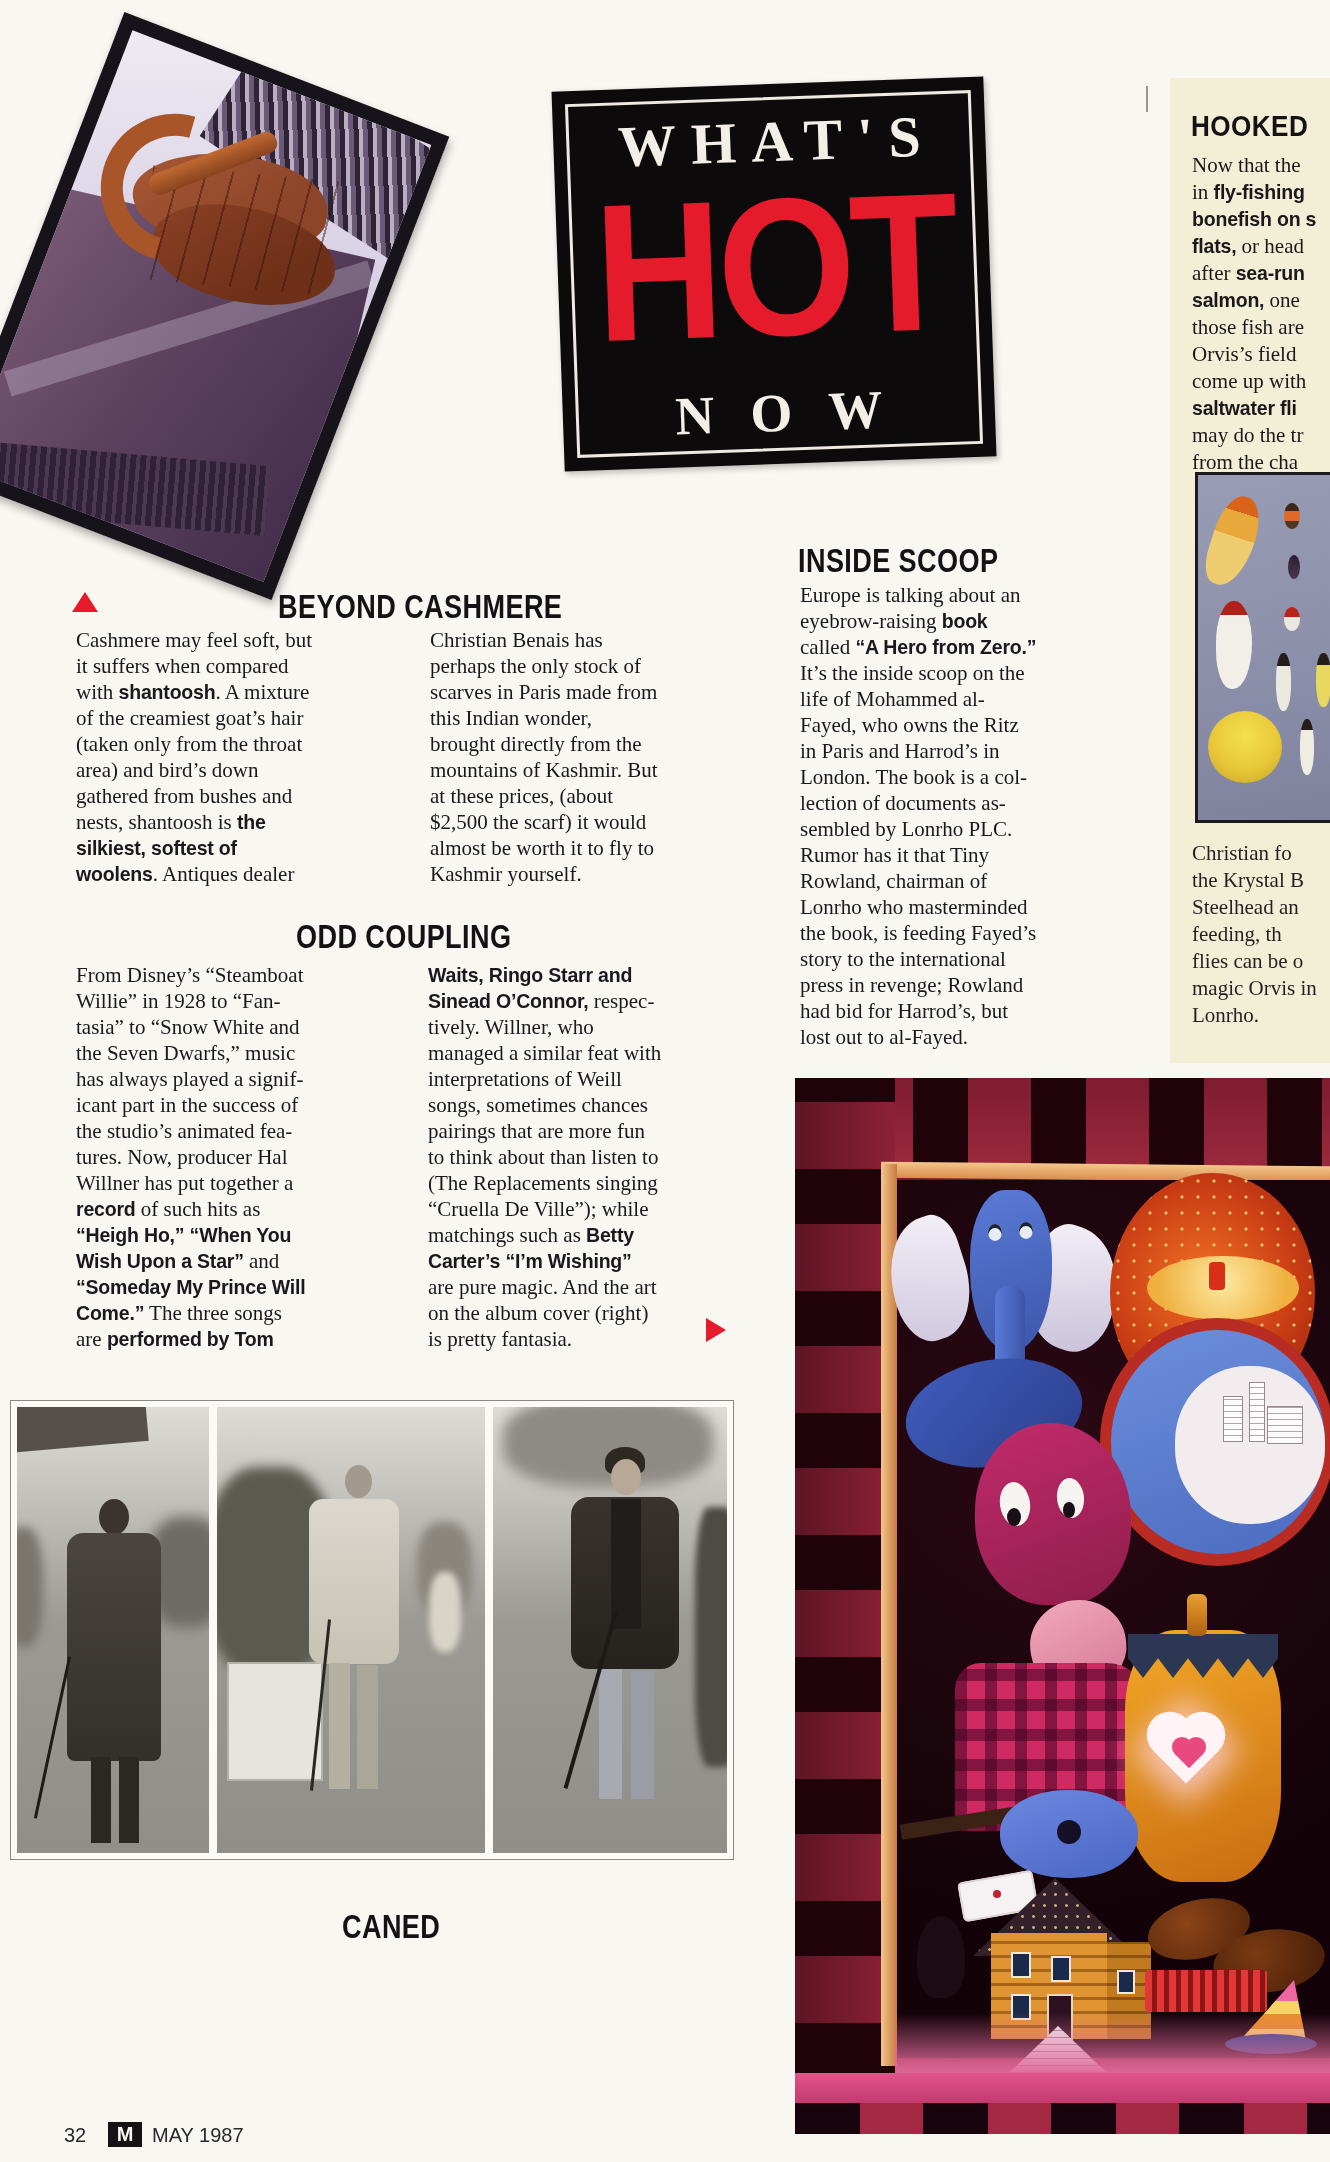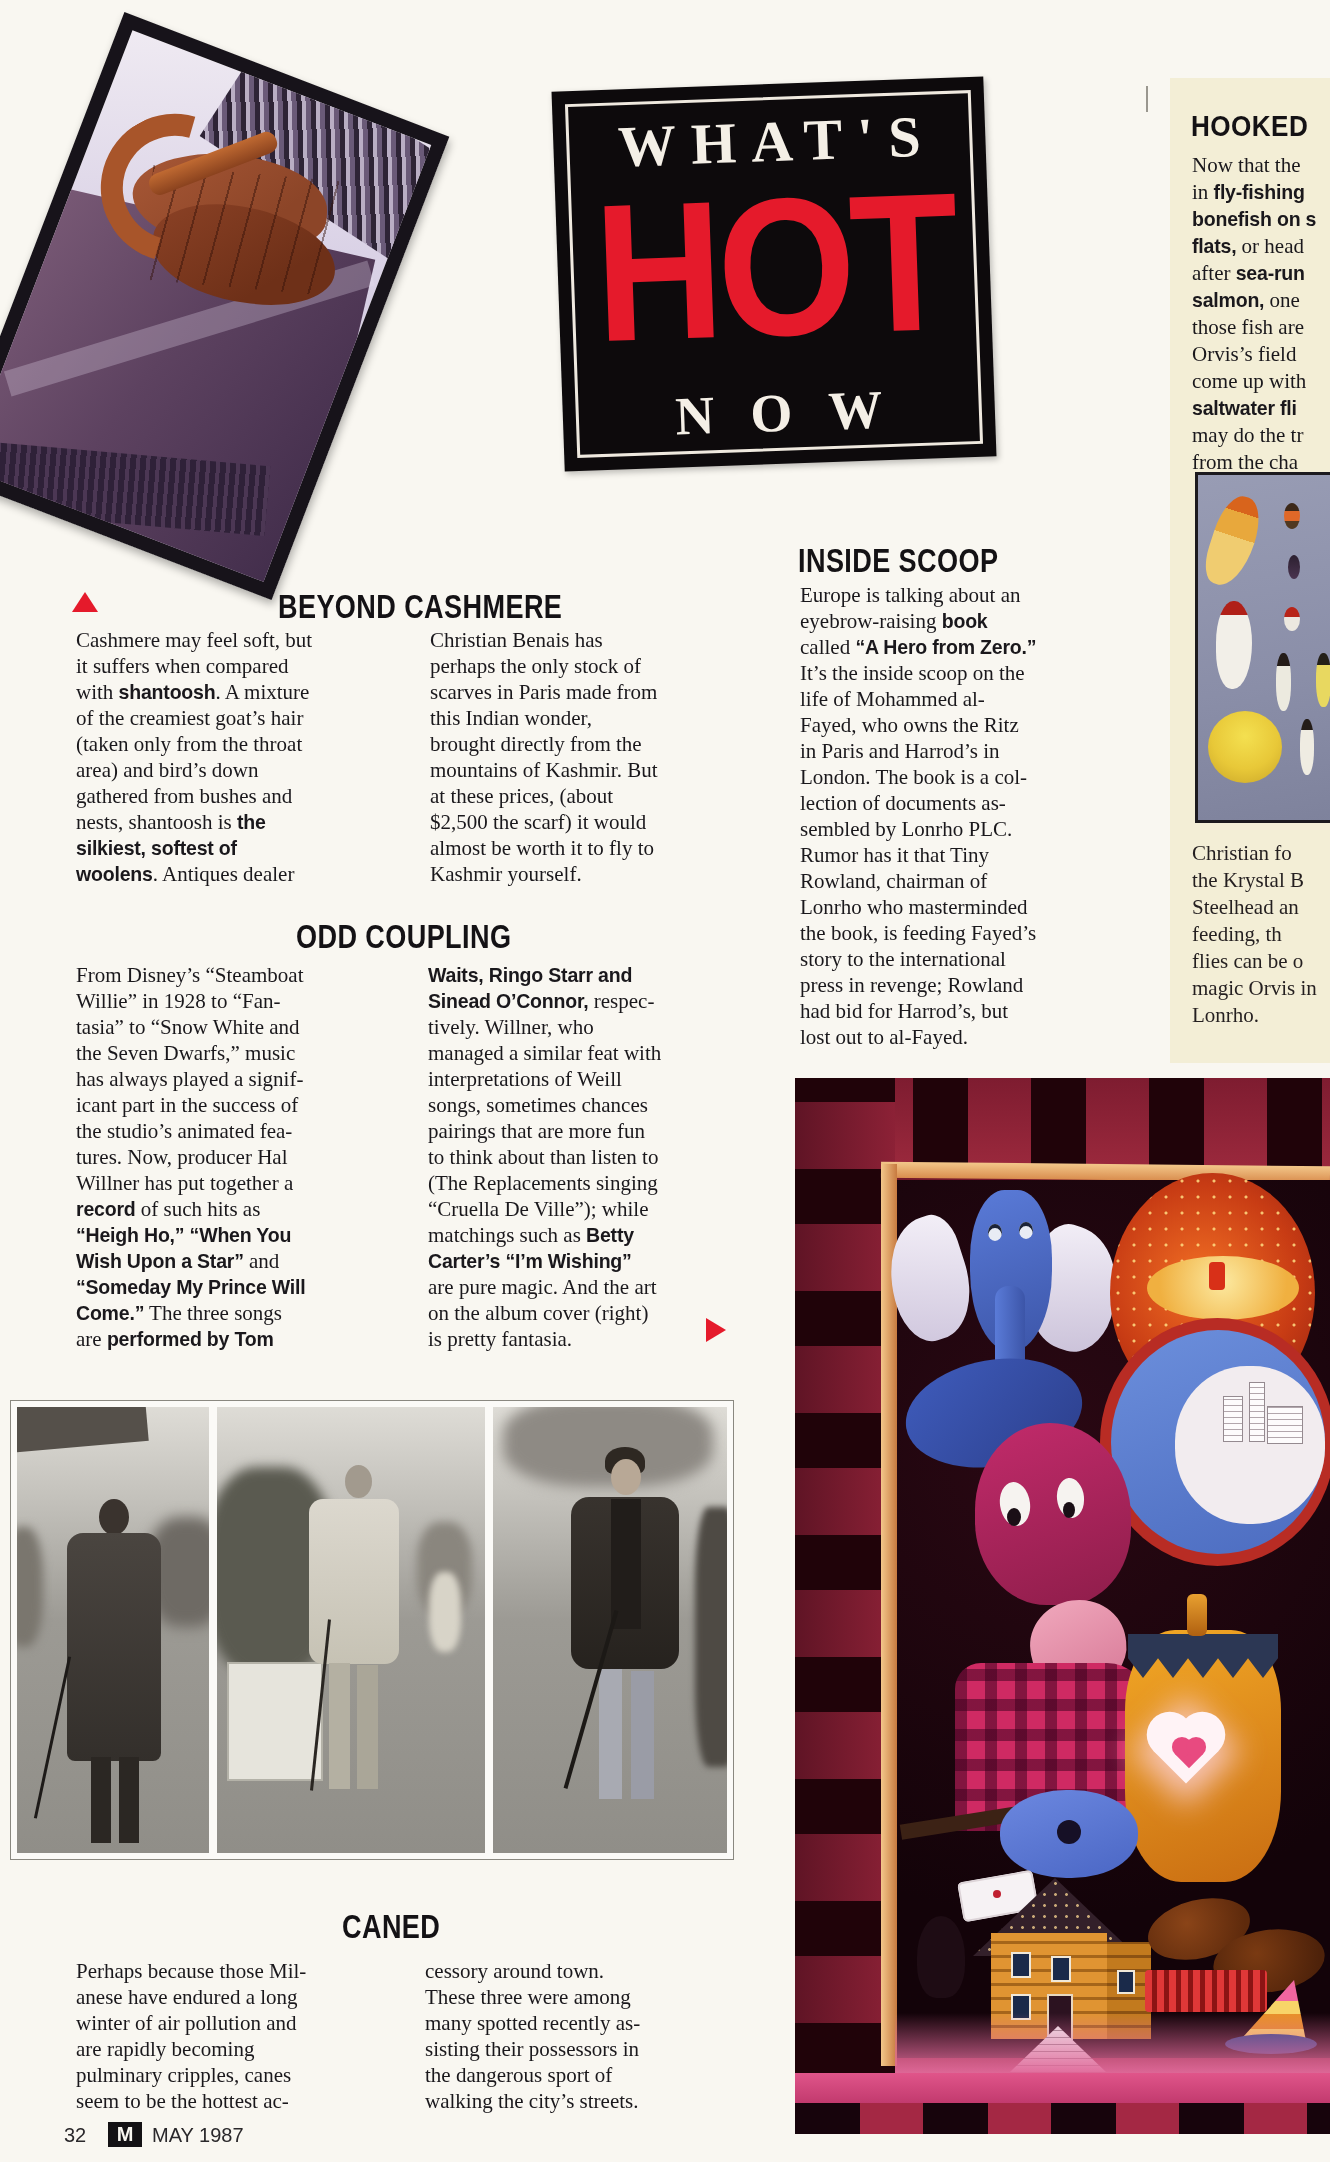--- a/index.html
+++ b/index.html
@@ -231,20 +231,18 @@
     <div style="left:440px;top:902px;width:72px;height:66px;clip-path:polygon(0 100%,100% 100%,82% 0);background:linear-gradient(180deg,#f066a0 0 32%,#f8d468 32% 52%,#e89028 52% 74%,#f8d468 74% 100%);"></div>
     <div style="left:430px;top:956px;width:92px;height:20px;border-radius:50%;background:#2c4a8c;"></div>
     <div style="left:215px;top:948px;width:96px;height:46px;clip-path:polygon(50% 0,100% 100%,0 100%);background:repeating-linear-gradient(0deg,#f0ecf0 0 6px,#9a9298 6px 7px);"></div>
 
     <div style="left:100px;top:935px;width:435px;height:62px;background:linear-gradient(transparent,#e06a9a);"></div>
     <div style="left:0;top:995px;width:535px;height:30px;background:linear-gradient(#e0558a,#c23a6e);"></div>
     <div style="left:0;top:1025px;width:535px;height:31px;background:repeating-linear-gradient(90deg,#17040c 0 65px,#a42844 65px 128px);"></div>
   </div>
 
   <div class="headline" style="left:342px;top:1908px;font-size:33px;">CANED</div>
-  <div class="bodycol" style="left:76px;top:1958px;width:330px;"><span>Perhaps because those Mil-</span><br><span>anese have endured a long</span><br><span>winter of air pollution and</span><br><span>are rapidly becoming</span><br><span>pulminary cripples, canes</span><br><span>seem to be the hottest ac-</span></div>
-  <div class="bodycol" style="left:425px;top:1958px;width:330px;"><span>cessory around town.</span><br><span>These three were among</span><br><span>many spotted recently as-</span><br><span>sisting their possessors in</span><br><span>the dangerous sport of</span><br><span>walking the city’s streets.</span></div>
 
   <div class="footer-num" style="left:64px;top:2124px;">32</div>
   <div class="mlogo">M</div>
   <div class="footer-issue" style="left:152px;top:2124px;">MAY 1987</div>
 
 </div>
 
 </body></html>

